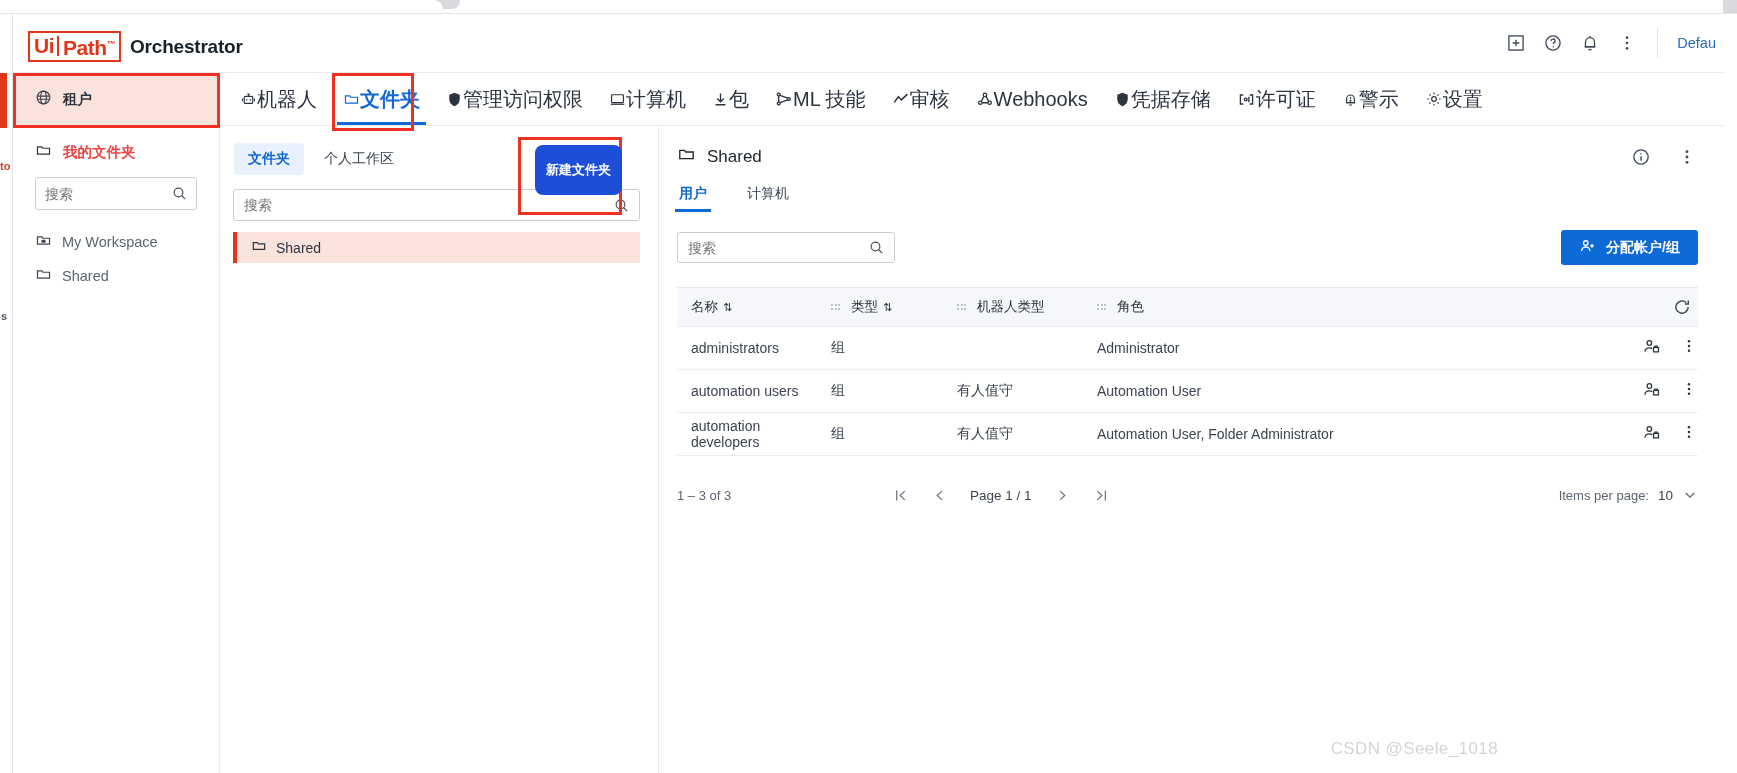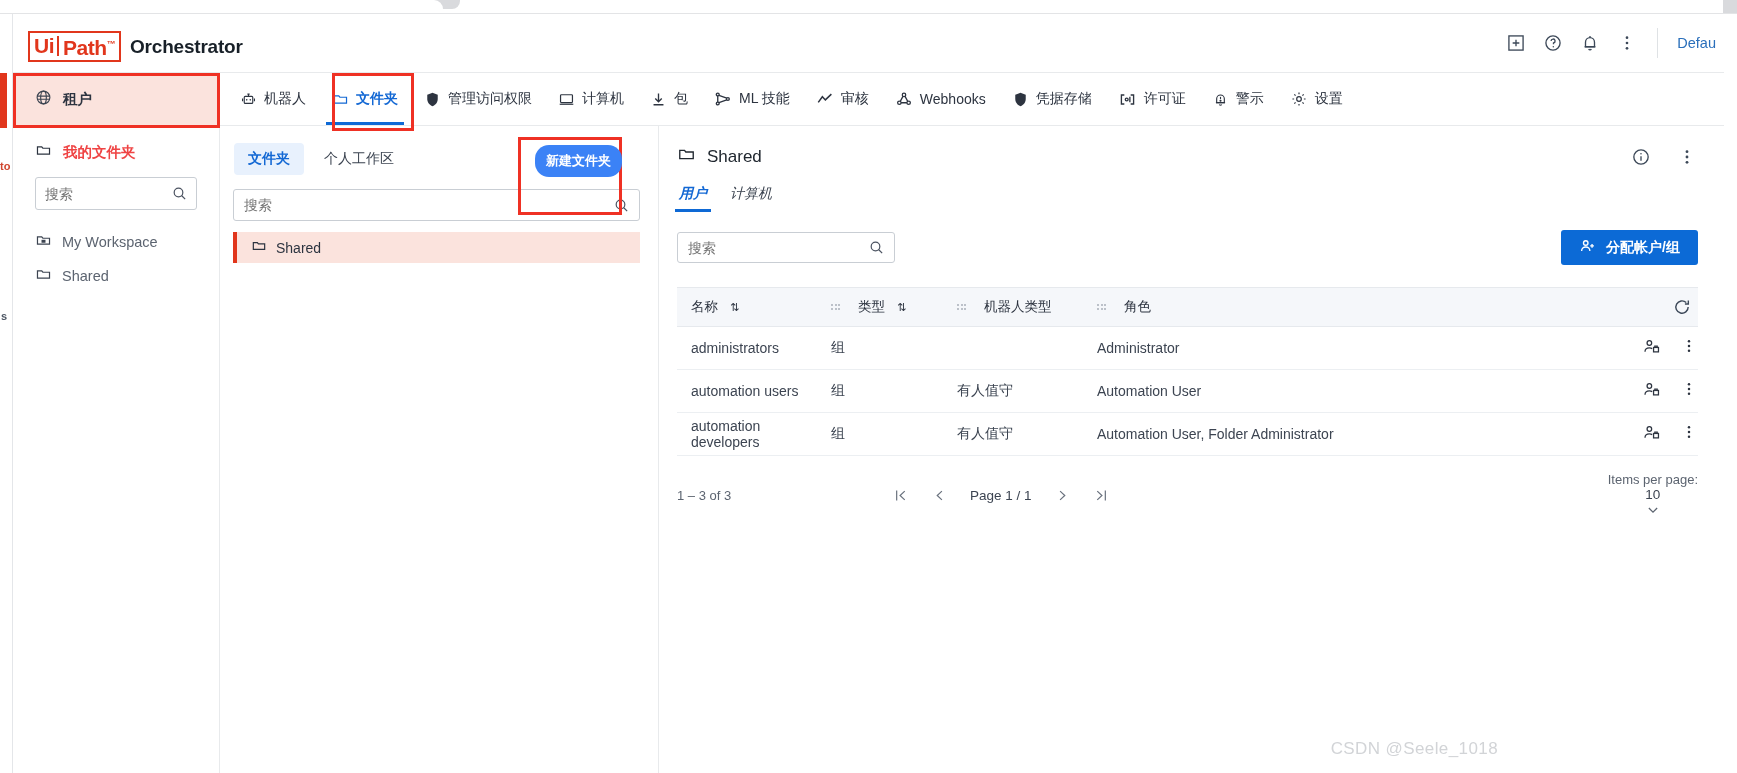--- a/index.html
+++ b/index.html
@@ -49,22 +49,22 @@
     position:absolute; left:13px; top:73px; width:1711px; height:53px;
     background:#fff; border-bottom:1px solid #e8eaec;
   }
   .nav-tenant {
     position:absolute; left:0px; top:0px; width:207px; height:52px;
     background:#fbe3dd; display:flex; align-items:center; padding-left:22px; gap:11px;
   }
   .nav-tenant .lbl { font-size:14.5px; color:#2d3440; font-weight:600;}
   .nav-items { position:absolute; left:214px; top:0; height:52px; display:flex; align-items:center; gap:0px;}
   .nav-item {
-    display:flex; align-items:center; gap:7px; height:52px;
-    padding:0 13px; font-size:14px; color:#2d3440; cursor:pointer; white-space:nowrap;
+    display:flex; align-items:center; height:52px;
+    padding:0 13px; font-size:20px; color:#2d3440; cursor:pointer; white-space:nowrap;
     position:relative;
   }
   .nav-item .ic { display:flex; align-items:center; color:#2d3440;}
   .nav-item.active { color:#1368d4; font-weight:600; }
   .nav-item.active .ic { color:#1368d4; }
   .nav-item.active::after {
     content:""; position:absolute; left:7px; right:7px; bottom:0; height:3px; background:#0e69d5;
   }
 
   
@@ -102,22 +102,22 @@
     display:flex; align-items:center; justify-content:space-between; padding:13px 18px 0 13px;
   }
   .f-title { font-size:16.5px; color:#20272f; font-weight:600; }
   .f-actions { display:flex; align-items:center; gap:16px; }
   .round-btn {
     width:34px; height:34px; border-radius:50%; background:#ececee;
     display:flex; align-items:center; justify-content:center; cursor:pointer; color:#222b36;
   }
   .plain-ic { color:#222b36; display:flex; cursor:pointer; }
   .tooltip {
-    position:absolute; left:535px; top:145px; background:#3b82f6; color:#fff;
-    font-size:13px; font-weight:700; padding:7px 11px; border-radius:14px; white-space:nowrap;
+    position:absolute; left:535px; top:145px; background:#1d4ed8; color:#fff;
+    font-size:13px; font-weight:700; padding:16px 11px; border-radius:8px; white-space:nowrap;
     z-index:40;
   }
   .f-search {
     margin:14px 18px 0 13px; height:32px; border:1px solid #c9ced4; border-radius:3px;
     display:flex; align-items:center; padding:0 10px; position:relative;
   }
   .f-search input {
     border:none; outline:none; font-size:14px; color:#6c7480; width:370px; background:transparent;
     font-family:"Liberation Sans", sans-serif;
   }
@@ -127,21 +127,21 @@
     height:31px; display:flex; align-items:center; gap:9px; padding-left:18px;
     font-size:14px; color:#2d3440; cursor:pointer;
   }
   .tree-row.selected { background:#fbe3dd; border-left:4px solid #e1361c; padding-left:14px;}
 
   
   .content { position:absolute; left:659px; top:126px; width:1065px; height:647px; background:#fff;}
   .c-head { display:flex; align-items:center; justify-content:space-between; padding:19px 26px 0 18px; }
   .c-title { display:flex; align-items:center; gap:11px; font-size:17px; color:#20272f; }
   .c-head-ic { display:flex; align-items:center; gap:24px; color:#3c4858;}
-  .c-tabs { display:flex; align-items:flex-end; gap:23px; padding:16px 0 0 20px;font-style:italic; }
+  .c-tabs { display:flex; align-items:flex-end; gap:40px; padding:16px 0 0 20px; }
   .c-tab { font-size:14px; color:#3c4451; padding-bottom:9px; cursor:pointer; position:relative;}
   .c-tab.active { color:#1368d4; font-weight:600; }
   .c-tab.active::after { content:""; position:absolute; left:-4px; right:-4px; bottom:0; height:3px; background:#0e69d5; }
 
   .c-toolbar { display:flex; align-items:center; justify-content:space-between; padding:18px 26px 0 18px; }
   .c-search {
     width:218px; height:31px; border:1px solid #c9ced4; border-radius:3px;
     display:flex; align-items:center; padding:0 10px; position:relative;
   }
   .c-search input {
@@ -154,39 +154,39 @@
     padding:0 18px; font-size:14px; display:flex; align-items:center; gap:9px; cursor:pointer;
     font-family:"Liberation Sans", sans-serif; font-weight:600;
   }
 
   
   .tbl { margin:22px 26px 0 18px; }
   .tbl-head {
     background:#f5f7fa; height:40px; display:flex; align-items:center;
     border-top:1px solid #e6e9ed; border-bottom:1px solid #e6e9ed; position:relative;
   }
-  .th { font-size:13.5px; color:#2d3440; display:flex; align-items:center; gap:12px; }
+  .th { font-size:13.5px; color:#2d3440; display:flex; align-items:center; gap:5px; }
   .th .sort { color:#2d3440; font-size:11px; }
   .grip { width:10px; margin-right:5px; display:inline-flex; flex-wrap:wrap; gap:1.5px; }
   .grip i { width:2px; height:2px; background:#a8afb8; border-radius:50%; display:block;}
   .refresh-ic { position:absolute; right:6px; color:#3c4858; display:flex; cursor:pointer;}
   .tr { height:43px; display:flex; align-items:center; border-bottom:1px solid #eceff2; position:relative;}
   .td { font-size:14px; color:#3c4451; }
   .row-actions { position:absolute; right:0; display:flex; align-items:center; gap:19px; color:#2d3440;}
 
   .col-name  { width:154px; padding-left:14px; }
   .col-type  { width:126px; }
   .col-robot { width:140px; }
   .col-role  { width:430px; }
 
   .pager { margin:22px 26px 0 18px; display:flex; align-items:center; height:34px; position:relative;}
   .pager-count { font-size:13px; color:#5c6470; }
   .pager-nav { position:absolute; left:215px; display:flex; align-items:center; gap:22px; color:#6a727e;}
   .pager-page { font-size:13.5px; color:#3c4451; }
-  .pager-ipp { position:absolute; right:0; display:flex; align-items:center; font-size:13px; color:#5c6470;flex-direction:column;}
+  .pager-ipp { position:absolute; right:0; display:flex; align-items:center; gap:9px; font-size:13px; color:#5c6470;}
   .pager-ipp .val { color:#3c4451; font-size:13.5px;}
   .pg-ic { cursor:pointer; display:flex; }
 
   
   .anno { position:absolute; border:3px solid #ef3124; pointer-events:none; z-index:30; }
   .anno-tenant { left:13px; top:73px; width:207px; height:55px; }
   .anno-folder { left:332px; top:73px; width:82px; height:58px; }
   .anno-new    { left:518px; top:137px; width:104px; height:78px; }
   .edge-bar-a { position:absolute; left:0; top:73px; width:7px; height:55px; background:#e1361c; }
   .edge-s { position:absolute; left:1px; top:310px; font-size:11px; color:#4d5663; font-weight:700;}

